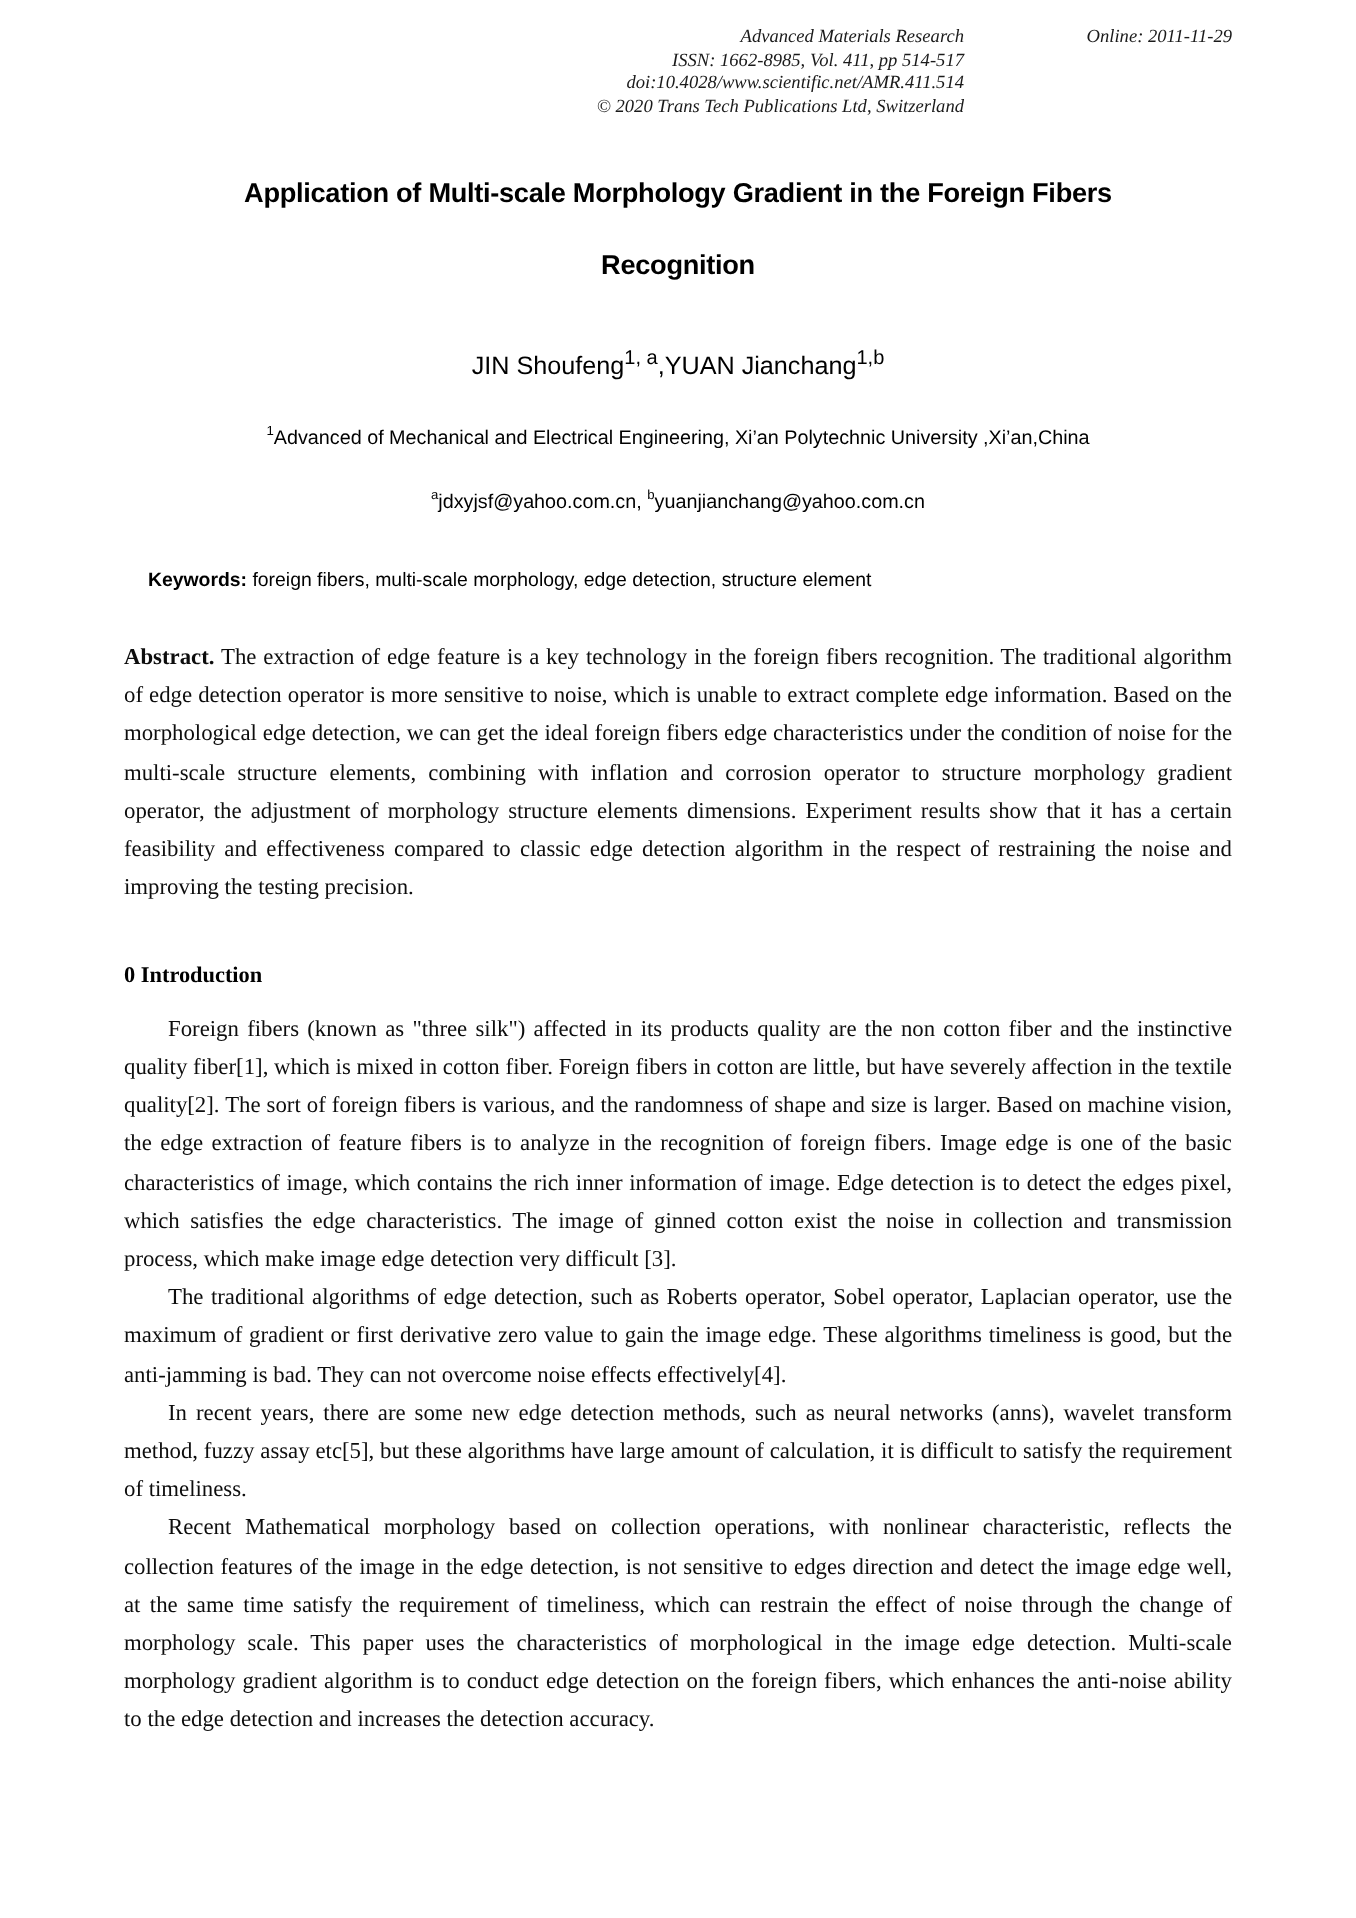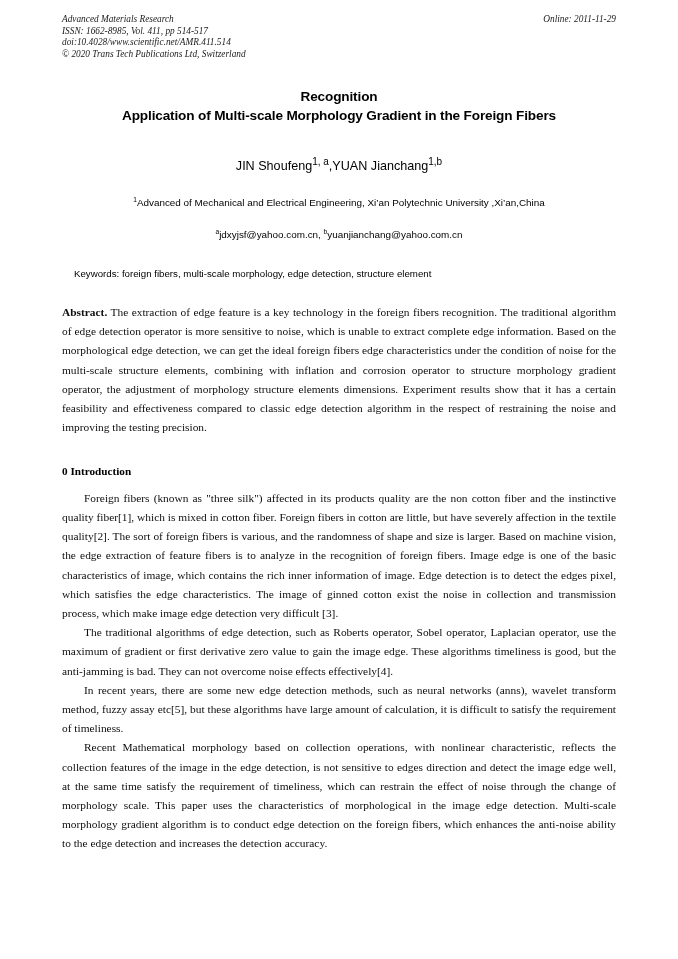--- a/index.html
+++ b/index.html
@@ -29,20 +29,21 @@
 
   
   .journal-header {
     position: relative;
     font-family: "Liberation Serif", "DejaVu Serif", serif;
     font-style: italic;
     font-size: 9.3px;
     line-height: 11.6px;
     color: #1a1a1a;
     min-height: 50px;
+    text-align: right;
   }
   .journal-header .hdr-left {
     display: block;
     width: 420px;
   }
   .journal-header .hdr-line {
     display: block;
     white-space: nowrap;
   }
   .journal-header .hdr-right {
@@ -92,21 +93,21 @@
   }
   .emails sup { font-size: 6.6px; vertical-align: super; line-height: 0; }
 
   .keywords {
     margin-top: 25px;
     font-family: "Liberation Sans", "DejaVu Sans", sans-serif;
     font-size: 9.7px;
     line-height: 14px;
     text-align: left;
   }
-  .keywords .kw-label { font-weight: normal; padding-left: 12px; }
+  .keywords .kw-label { font-weight: bold; padding-left: 12px; }
 
   
   .abstract {
     margin-top: 22px;
     font-family: Liberation Serif, serif;
     font-size: 11.4px;
     line-height: 19.2px;
     text-align: justify;
     text-justify: inter-word;
     color: #0d0d0d;
@@ -146,22 +147,22 @@
     <span class="hdr-left">
       <span class="hdr-line">Advanced Materials Research</span>
       <span class="hdr-line">ISSN: 1662-8985, Vol. 411, pp 514-517</span>
       <span class="hdr-line">doi:10.4028/www.scientific.net/AMR.411.514</span>
       <span class="hdr-line">© 2020 Trans Tech Publications Ltd, Switzerland</span>
     </span>
     <span class="hdr-right">Online: 2011-11-29</span>
   </div>
 
   <h1 class="title-block">
+    <span class="title-line">Application of Multi-scale Morphology Gradient in the Foreign Fibers</span>
     <span class="title-line second">Recognition</span>
-    <span class="title-line">Application of Multi-scale Morphology Gradient in the Foreign Fibers</span>
   </h1>
 
   <div class="authors"><span>JIN Shoufeng</span><sup>1, a</sup><span>,</span><span>YUAN Jianchang</span><sup>1,b</sup></div>
 
   <div class="affiliation"><sup>1</sup><span>Advanced of Mechanical and Electrical Engineering, Xi’an Polytechnic University ,Xi’an,China</span></div>
 
   <div class="emails"><sup>a</sup><span>jdxyjsf@yahoo.com.cn,</span> <sup>b</sup><span>yuanjianchang@yahoo.com.cn</span></div>
 
   <div class="keywords"><span class="kw-label">Keywords:</span><span> foreign fibers, multi-scale morphology, edge detection, structure element</span></div>
 

